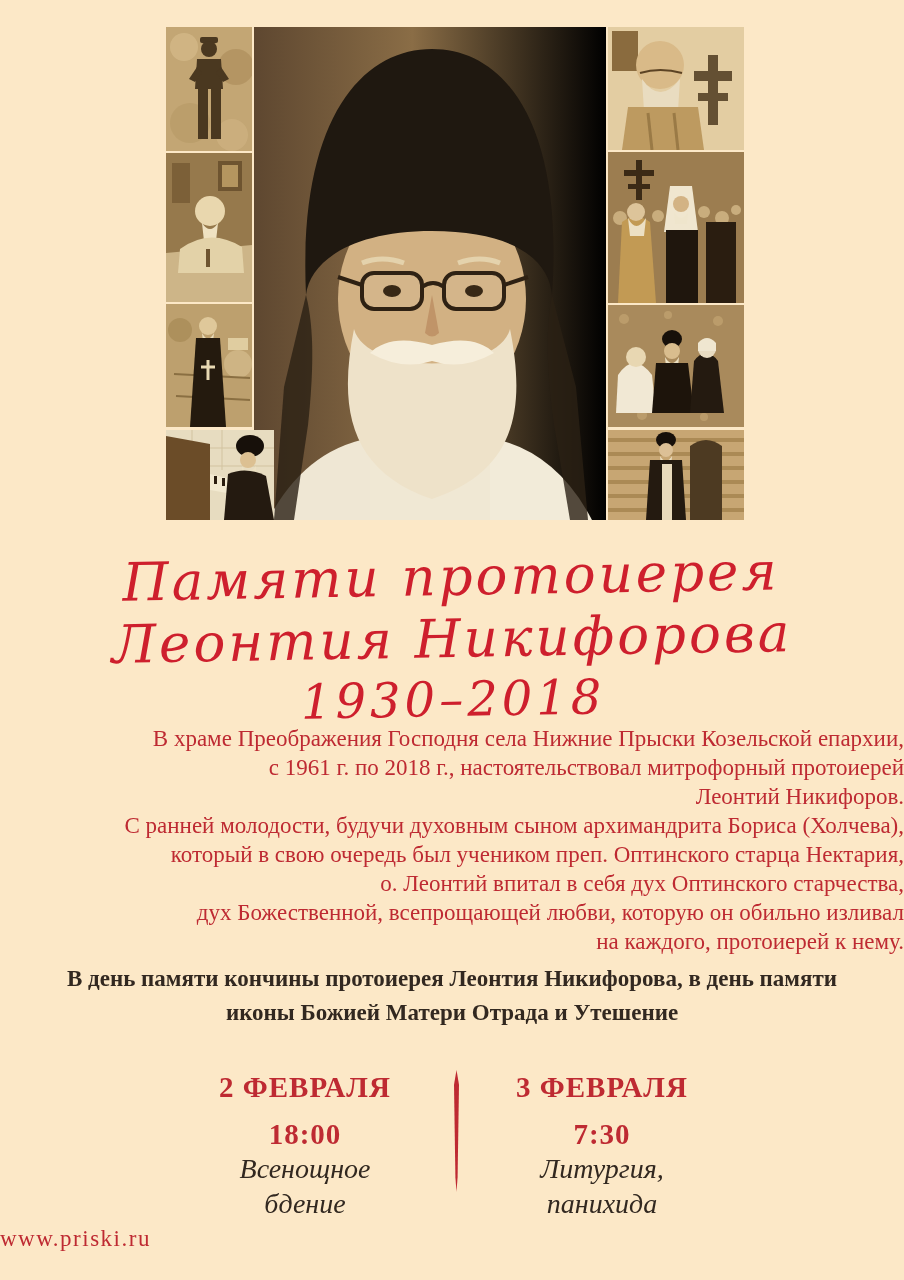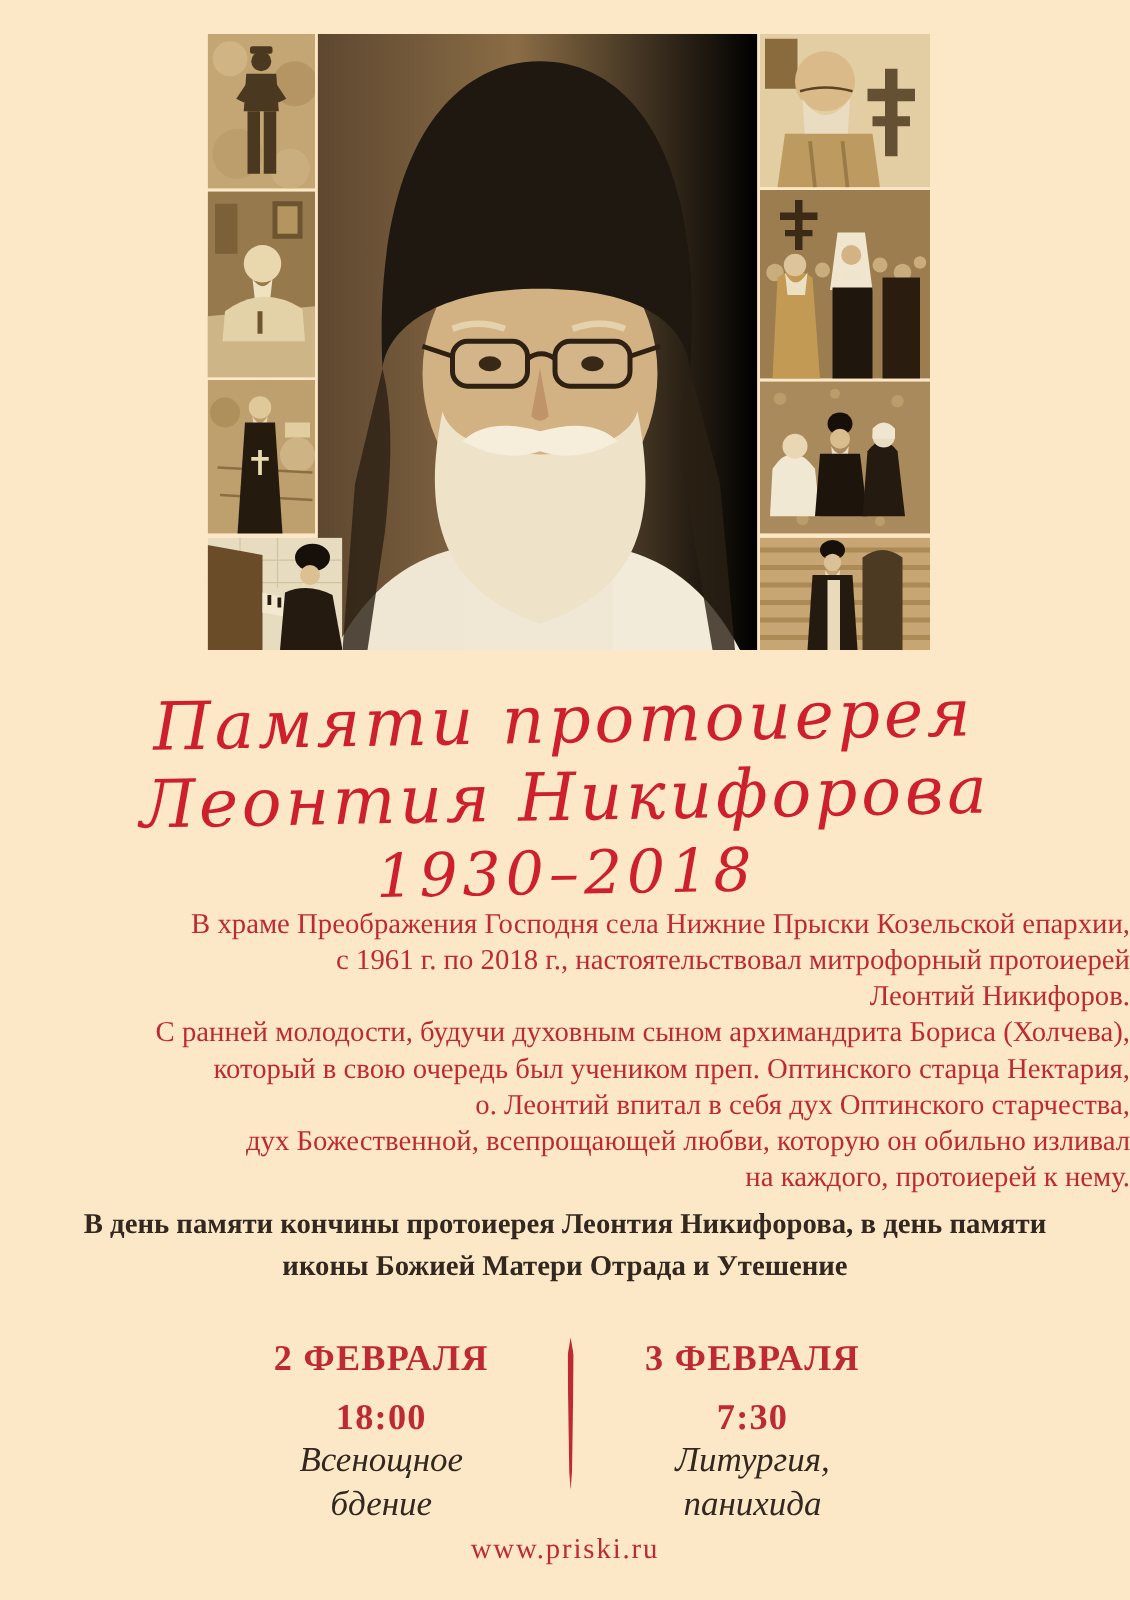--- a/index.html
+++ b/index.html
@@ -78,21 +78,21 @@
   }
   .sched-divider {
     position: absolute; left: 454px; top: 0; width: 5px; height: 122px;
     background: var(--accent_red, #C02A32);
     clip-path: polygon(50% 0, 100% 12%, 72% 88%, 50% 100%, 28% 88%, 0 12%);
   }
 
   
   .footer {
     position: absolute; left: 0; top: 1226px; width: 904px;
-    text-align: center;
+    text-align: left;
     color: var(--accent_red, #C02A32);
     font-size: 23px; letter-spacing: 1.5px;
   }
 </style>
 </head>
 <body>
 
 <div class="poster">
 
   <div class="collage">

